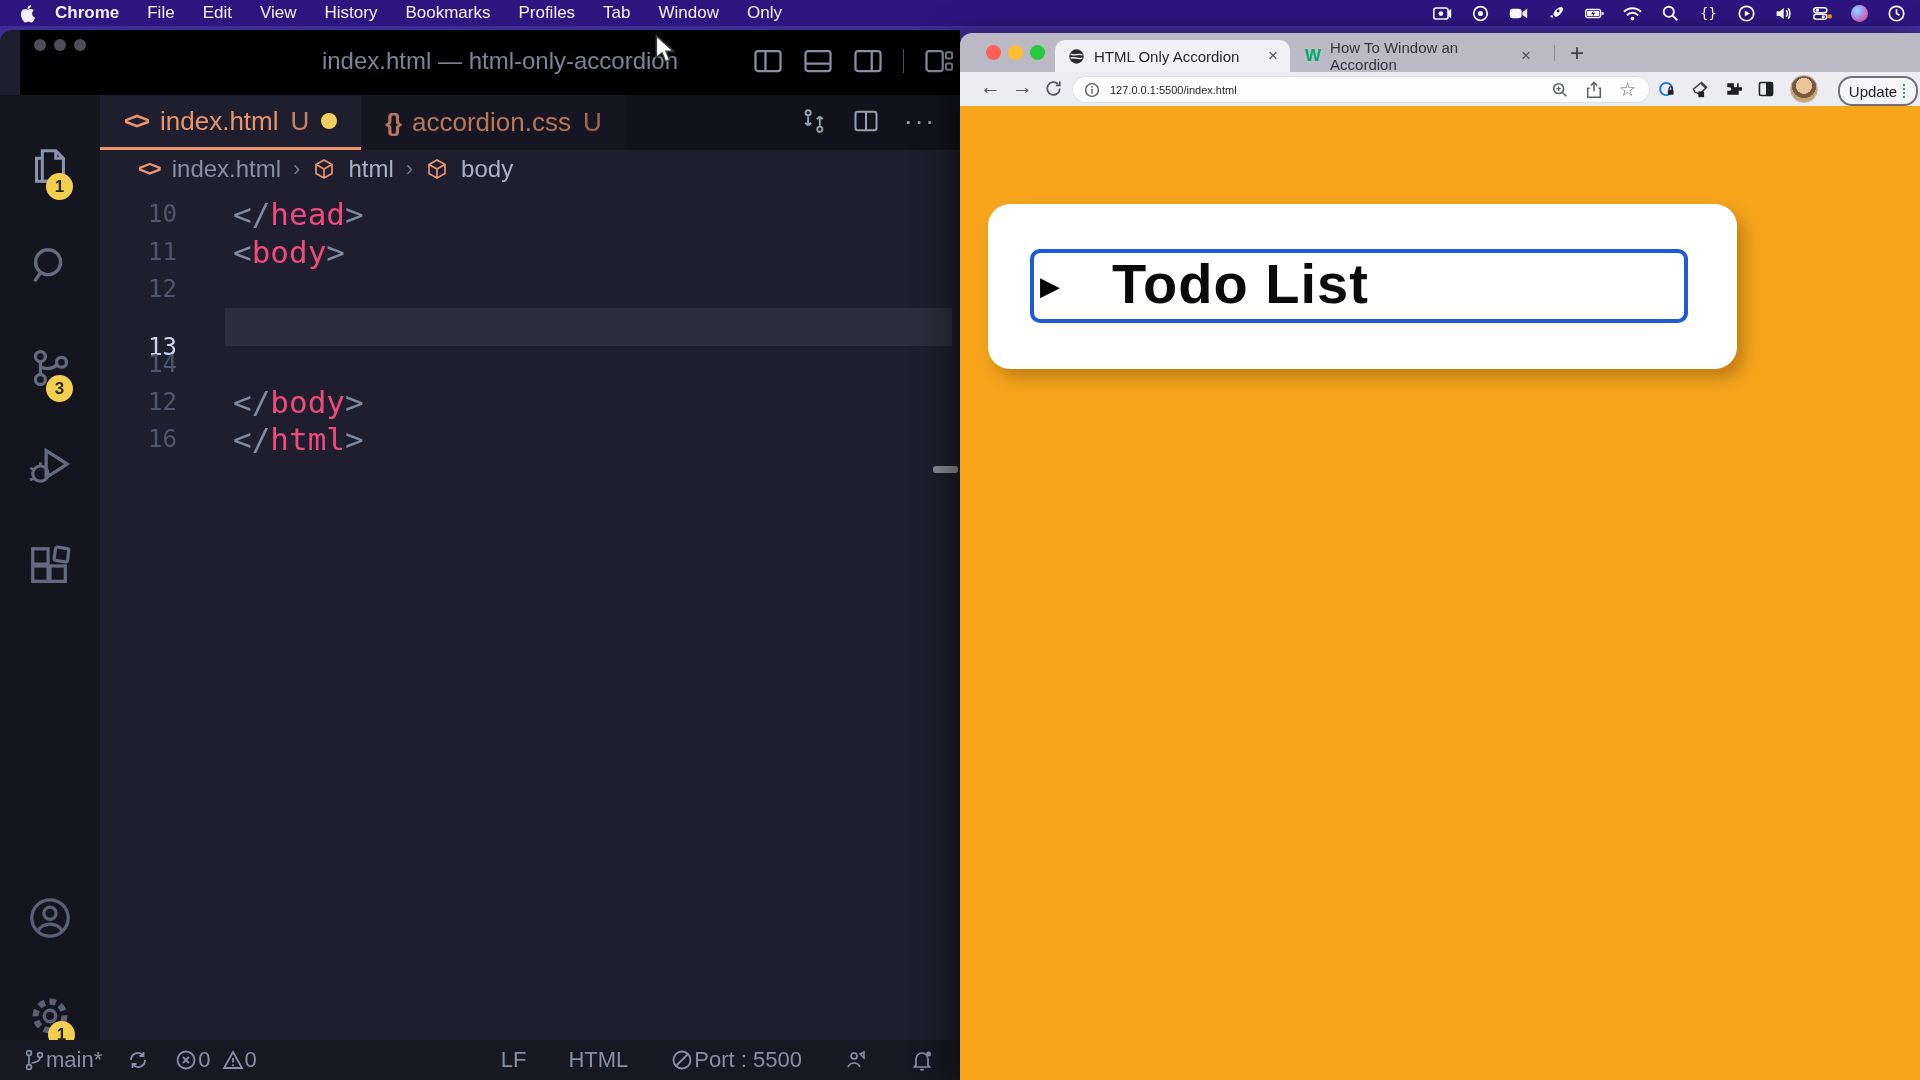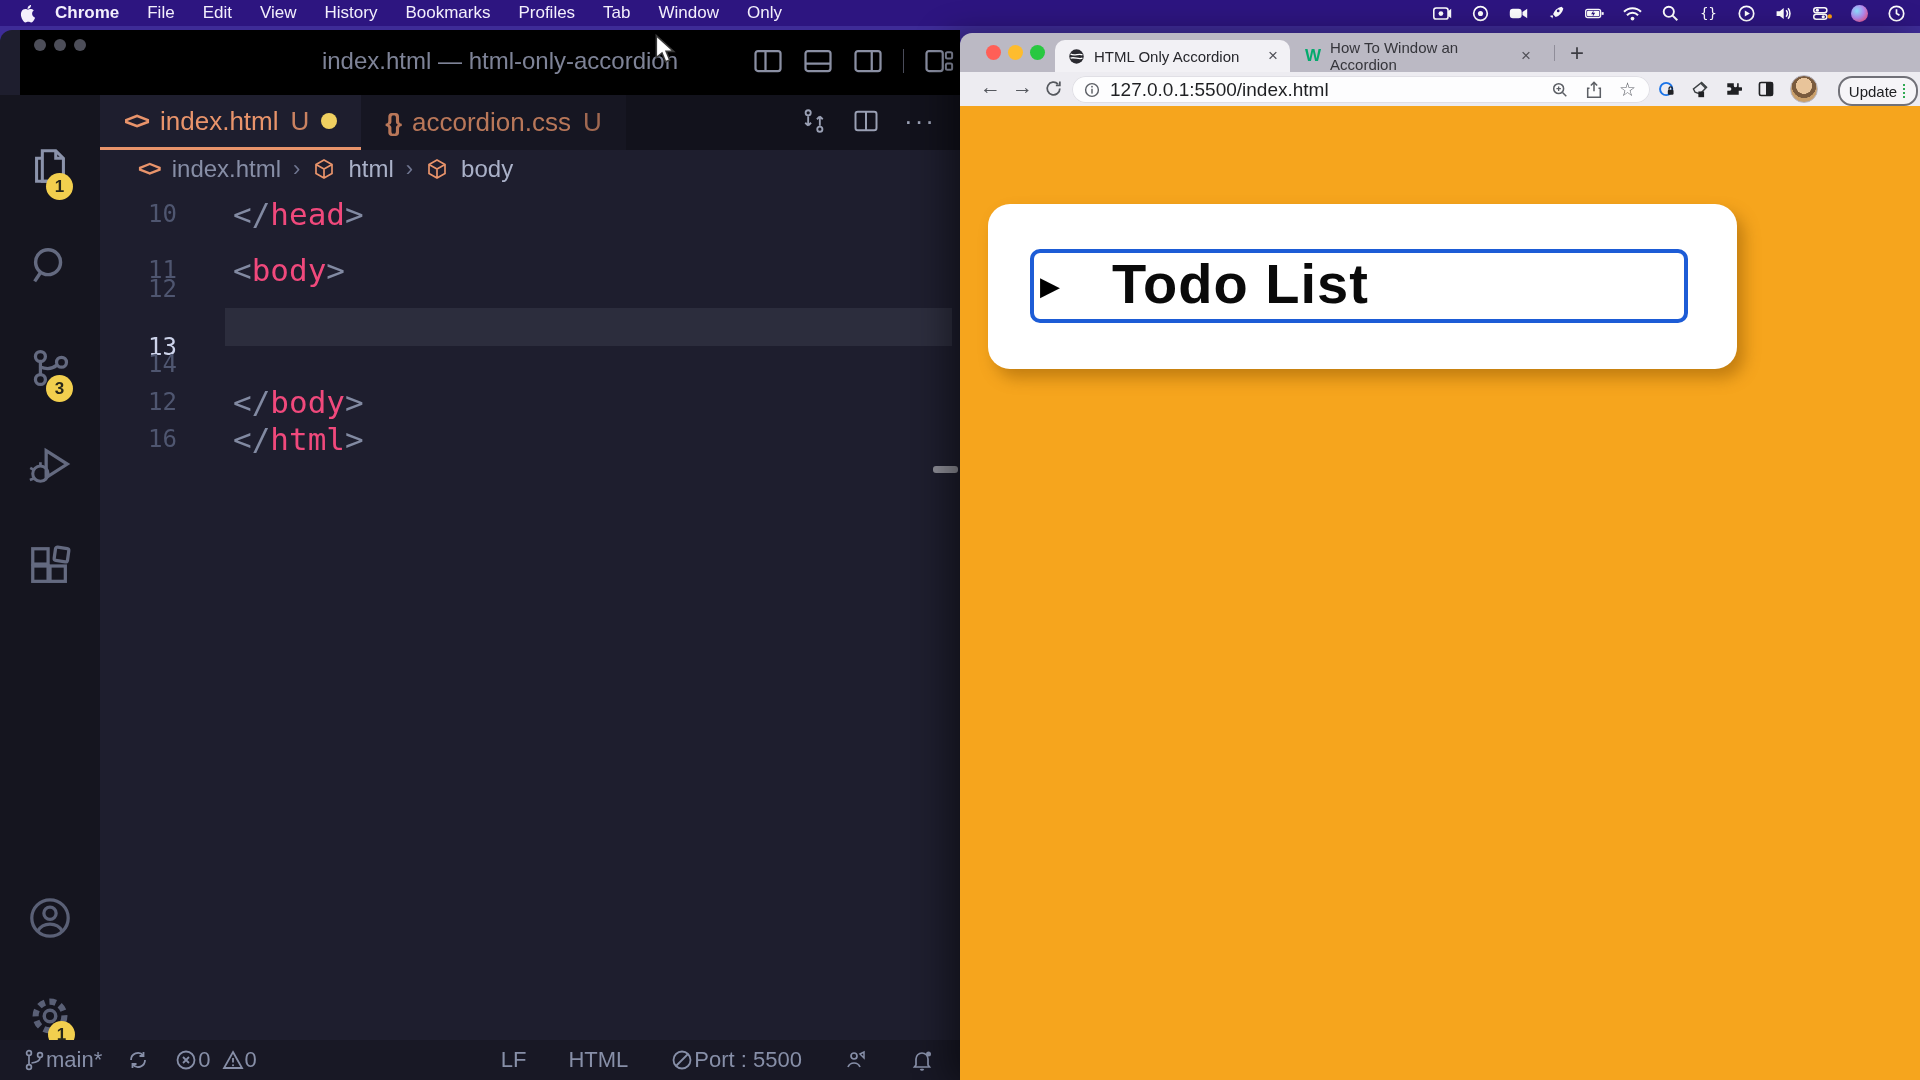--- a/index.html
+++ b/index.html
@@ -70,21 +70,21 @@
   .c-dot{width:15px;height:15px;border-radius:50%;top:12px;}
   .c-tab{top:7px;height:32px;border-radius:10px 10px 0 0;display:flex;align-items:center;
     font-size:15px;color:#27272c;}
   .c-tab.active{background:#f2f1f5;}
   .c-close{color:#515158;font-size:17px;margin-left:auto;padding:0 12px;}
   .c-newtab{font-size:24px;color:#3c3c43;top:6px;}
   .c-toolbar{left:0;top:39px;width:100%;height:34px;background:#edecf1;color:#5c5f65;}
   .nav-arrow{font-size:21px;top:3px;color:#55585e;}
   .omnibox{left:112px;top:4px;width:578px;height:27px;background:#fdfdfe;border-radius:14px;
     display:flex;align-items:center;box-shadow:0 0 0 1px #e0dfe5 inset;}
-  .url{font-size:19px;color:#1f2023;margin-left:10px;}
+  .url{font-size:11px;color:#1f2023;margin-left:10px;}
   .omni-right{margin-left:auto;display:flex;align-items:center;gap:16px;margin-right:14px;}
   .c-toolbar svg{width:18px;height:18px;}
   .ext-row{left:698px;top:3px;display:flex;align-items:center;gap:15px;height:28px;}
   .avatar{width:26px;height:26px;border-radius:50%;
     background:radial-gradient(circle at 50% 38%,#e8c49a 0 38%,#7a5b3e 39% 58%,#caa06b 59%);border:1px solid #b9b7c2;}
   .update-btn{left:878px;top:4px;width:76px;height:26px;border:2px solid #717178;border-radius:14px;
     background:#f6f5f8;display:flex;align-items:center;justify-content:center;gap:6px;
     font-size:15px;color:#202124;}
   .upd-dots{width:2px;height:14px;border-left:2px dotted #2faa53;}
   .c-content{left:0;top:73px;width:100%;height:974px;}
@@ -286,21 +286,21 @@
           <path d="M12 3l8 4.5v9L12 21l-8-4.5v-9z M4 7.5l8 4.5 8-4.5 M12 12v9" fill="none" stroke="#e9946b" stroke-width="1.7"></path>
         </svg>
       <span class="sym">body</span>
     </div>
 
     <div class="abs cur-line" style="top:278px"></div>
     <div class="abs code-row" style="top:165px">
       <span class="gutter">10</span>
       <span class="code-text"><span class="p">&lt;/</span><span class="t">head</span><span class="p">&gt;</span></span>
     </div>
-    <div class="abs code-row" style="top:221px">
+    <div class="abs code-row" style="top:203px">
       <span class="gutter">11</span>
       <span class="code-text"><span class="p">&lt;</span><span class="t">body</span><span class="p">&gt;</span></span>
     </div>
     <div class="abs code-row" style="top:240px">
       <span class="gutter">12</span>
     </div>
     <div class="abs code-row" style="top:278px">
       <span class="gutter ln-active">13</span>
     </div>
     <div class="abs code-row" style="top:315px">

